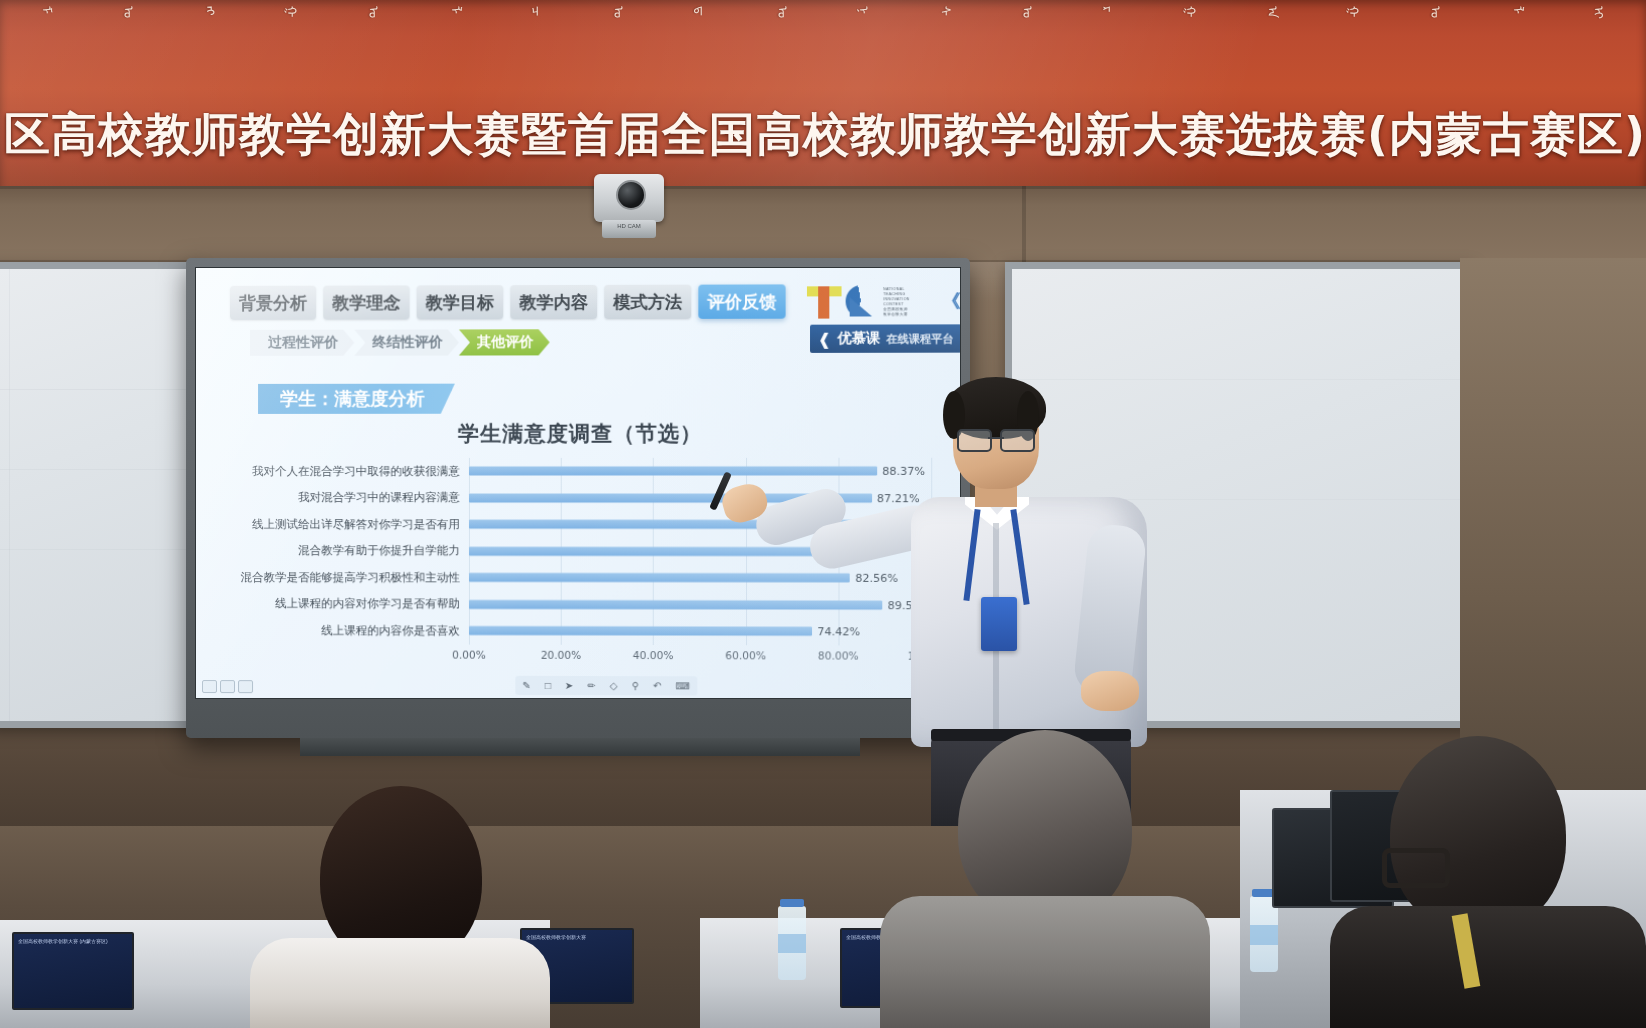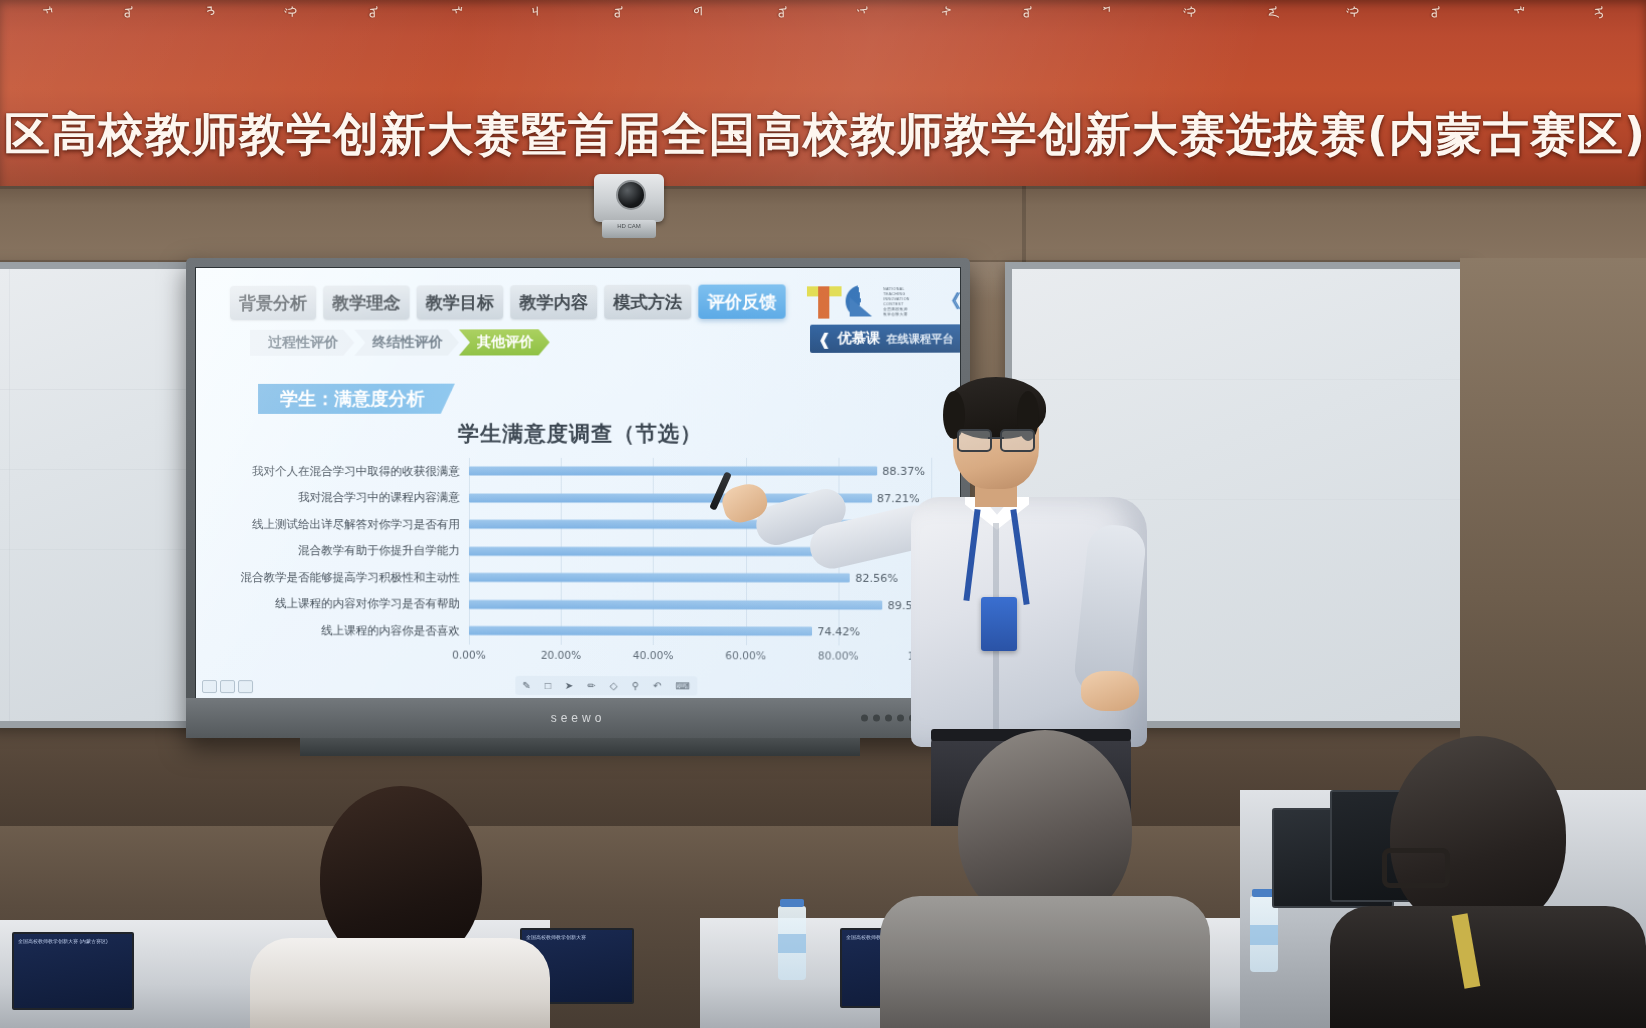--- a/index.html
+++ b/index.html
@@ -392,30 +392,20 @@
       <div class="scr-left-ctl">
         <i></i>
         <i></i>
         <i></i>
       </div>
 
       <div class="slide-glare"></div>
     </div>
   </div>
 
-  <div class="panel-chin">
-    <div class="brand">seewo</div>
-    <div class="chin-dots">
-      <i></i>
-        <i></i>
-        <i></i>
-        <i></i>
-        <i></i>
-    </div>
-  </div>
   <div class="panel-stand"></div>
 
   <div class="presenter">
     <div class="p-armL2"></div>
     <div class="p-armL"></div>
     <div class="p-handL"></div>
     <div class="p-pen"></div>
     <div class="p-shirt"></div>
     <div class="p-pants"></div>
     <div class="p-belt"></div>

